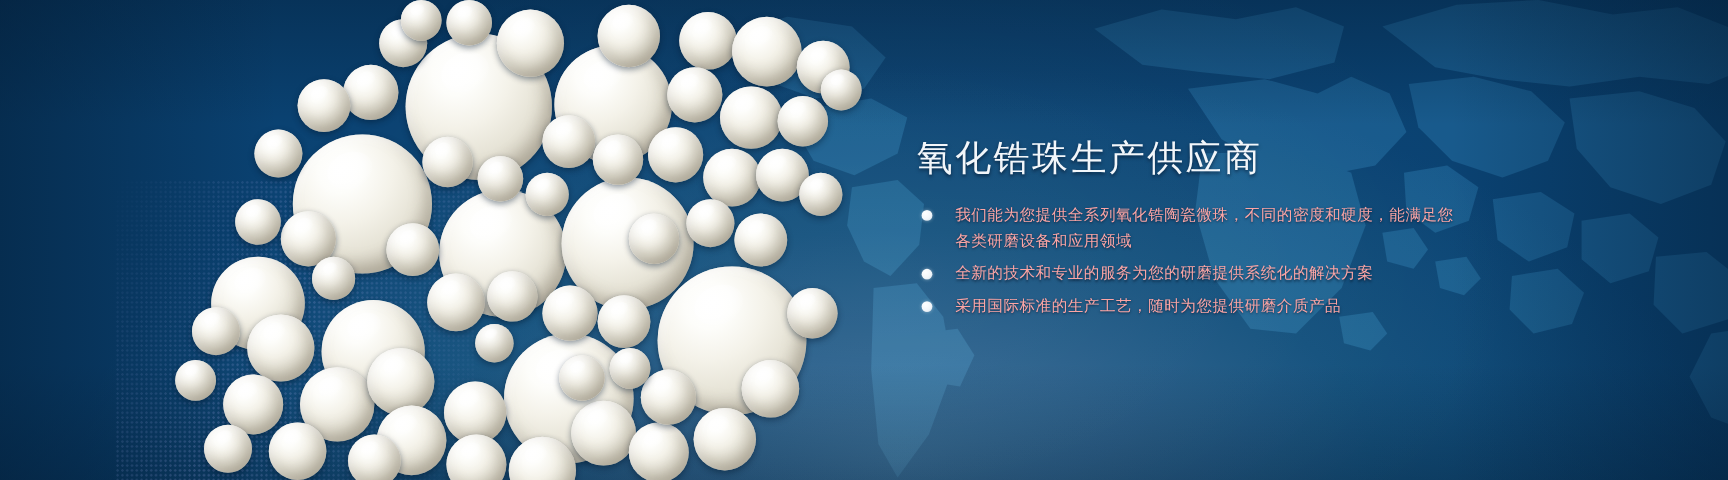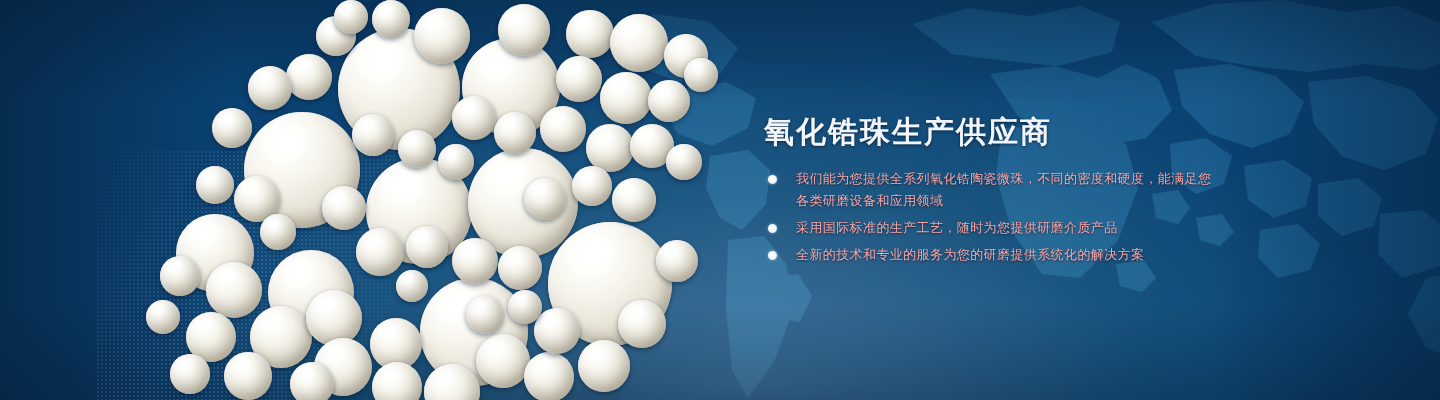--- a/index.html
+++ b/index.html
@@ -82,21 +82,21 @@
   .content{
     position:absolute;
     left:764px;top:0;
     width:640px;height:400px;
   }
   .headline{
     position:absolute;
     top:112px;left:0;
     margin:0;
     font-size:30px;
-    font-weight:700;
+    font-weight:400;
     letter-spacing:2px;
     color:#f2f6fa;
     text-shadow:0 1px 3px rgba(0,12,30,.6);
     white-space:nowrap;
   }
   .bullets{
     position:absolute;
     top:168px;left:4px;
     margin:0;padding:0;
     list-style:none;
@@ -235,22 +235,22 @@
 
     <h1 class="headline">氧化锆珠生产供应商</h1>
 
     <ul class="bullets">
       <li class="bullet">
         <span class="dot"></span>
         <span>我们能为您提供全系列氧化锆陶瓷微珠，不同的密度和硬度，能满足您各类研磨设备和应用领域</span>
       </li>
       <li class="bullet">
         <span class="dot"></span>
-        <span>采用国际标准的生产工艺，随时为您提供研磨介质产品</span>
+        <span>全新的技术和专业的服务为您的研磨提供系统化的解决方案</span>
       </li>
       <li class="bullet">
         <span class="dot"></span>
-        <span>全新的技术和专业的服务为您的研磨提供系统化的解决方案</span>
+        <span>采用国际标准的生产工艺，随时为您提供研磨介质产品</span>
       </li>
     </ul>
 
   </div>
 </div>
 
 </body></html>

